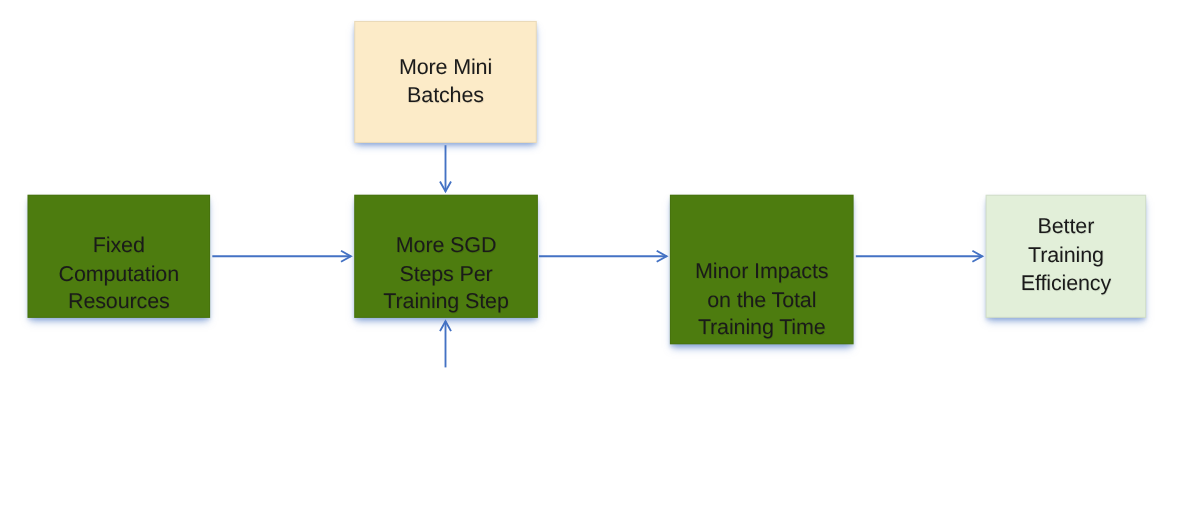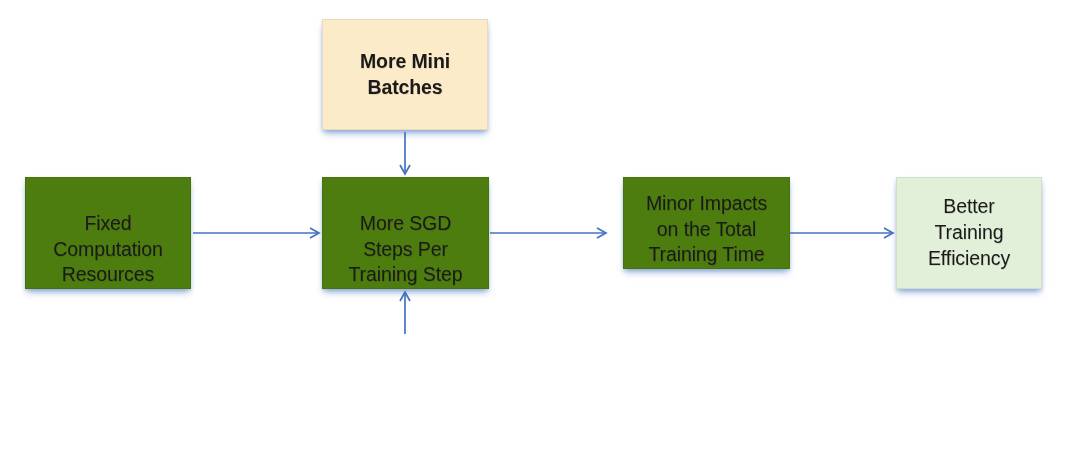--- a/index.html
+++ b/index.html
@@ -35,21 +35,21 @@
     box-shadow: 0 5px 7px -2px rgba(68,114,196,0.55),
                 0 2px 3px rgba(120,150,200,0.30);
   }
   .node .label {
     display: block;
     padding: 0 6px;
     white-space: pre-line;
     text-shadow: 0.6px 0.6px 0 rgba(0,0,0,0.10);
   }
   .node-gray  { background: #4d7c0f; align-items: flex-end; }
-  .node-yellow{ background: #FCEBC8; font-weight: bold; }
+  .node-yellow{ background: #FCEBC8; }
   .node-green { background: #E2EFD9; }
 
   svg.arrows {
     position: absolute;
     left: 0;
     top: 0;
     width: 1079px;
     height: 463px;
     overflow: visible;
     pointer-events: none;
@@ -88,21 +88,21 @@
     </div>
     <div class="node node-yellow" style="left: 322px; top: 19px; width: 166px; height: 111px;">
       <span class="label">More Mini
 Batches</span>
     </div>
     <div class="node node-gray" style="left: 322px; top: 177px; width: 167px; height: 112px;">
       <span class="label">More SGD
 Steps Per
 Training Step</span>
     </div>
-    <div class="node node-gray" style="left: 623px; top: 177px; width: 167px; height: 92px;">
+    <div class="node node-gray" style="left: 609px; top: 177px; width: 167px; height: 136px;">
       <span class="label">Minor Impacts
 on the Total
 Training Time</span>
     </div>
     <div class="node node-green" style="left: 896px; top: 177px; width: 146px; height: 112px; align-items: center;">
       <span class="label">Better
 Training
 Efficiency</span>
     </div>
   </div>

